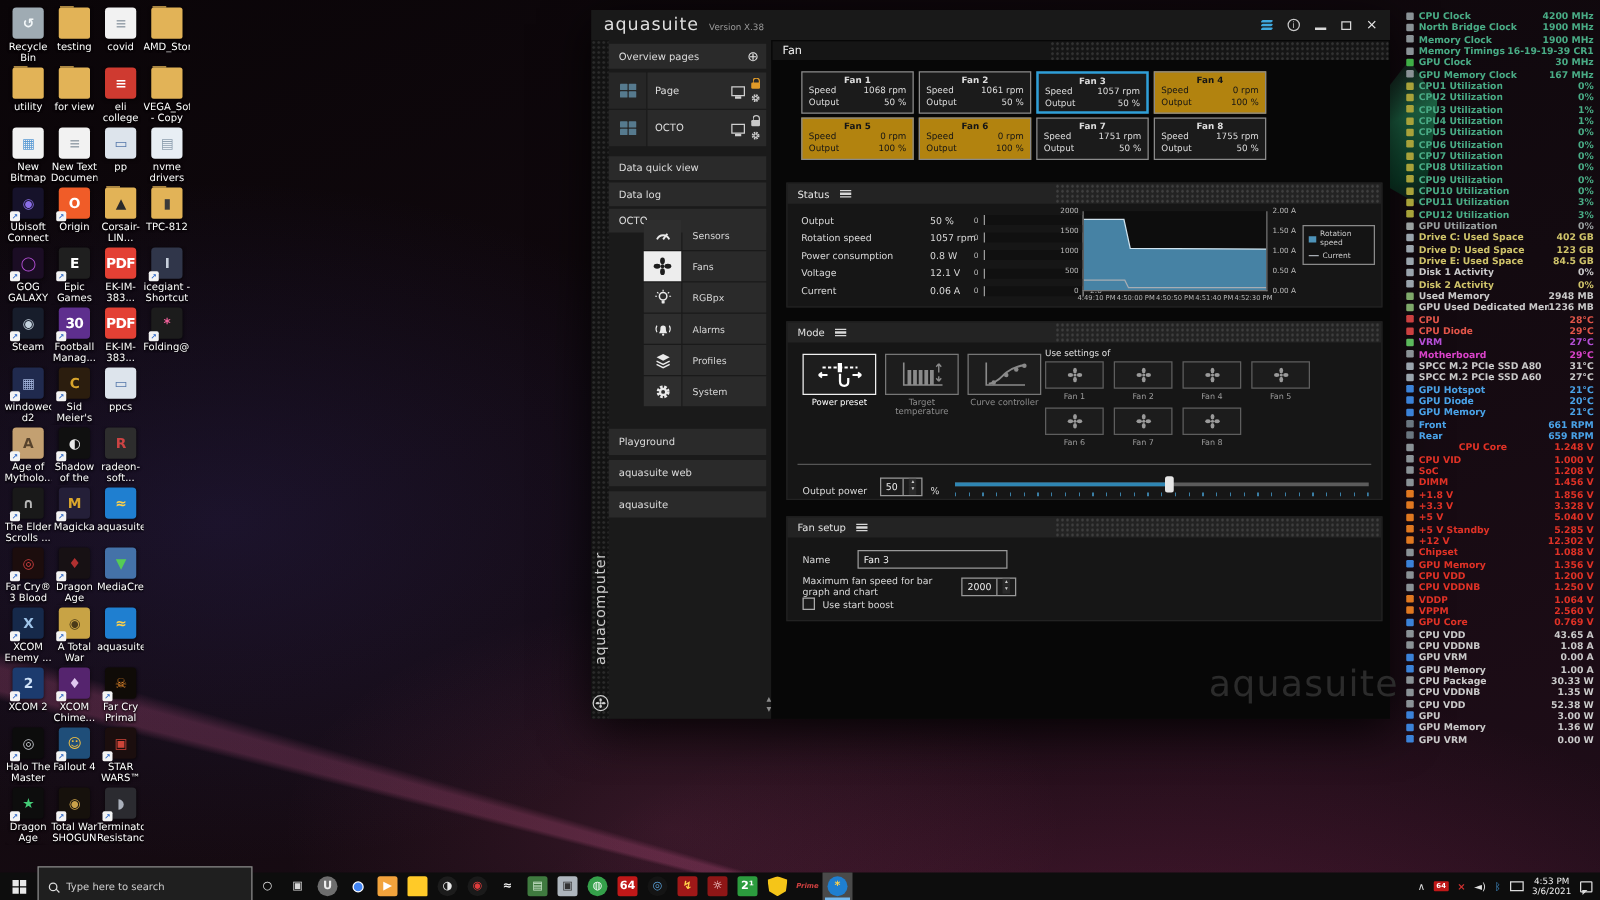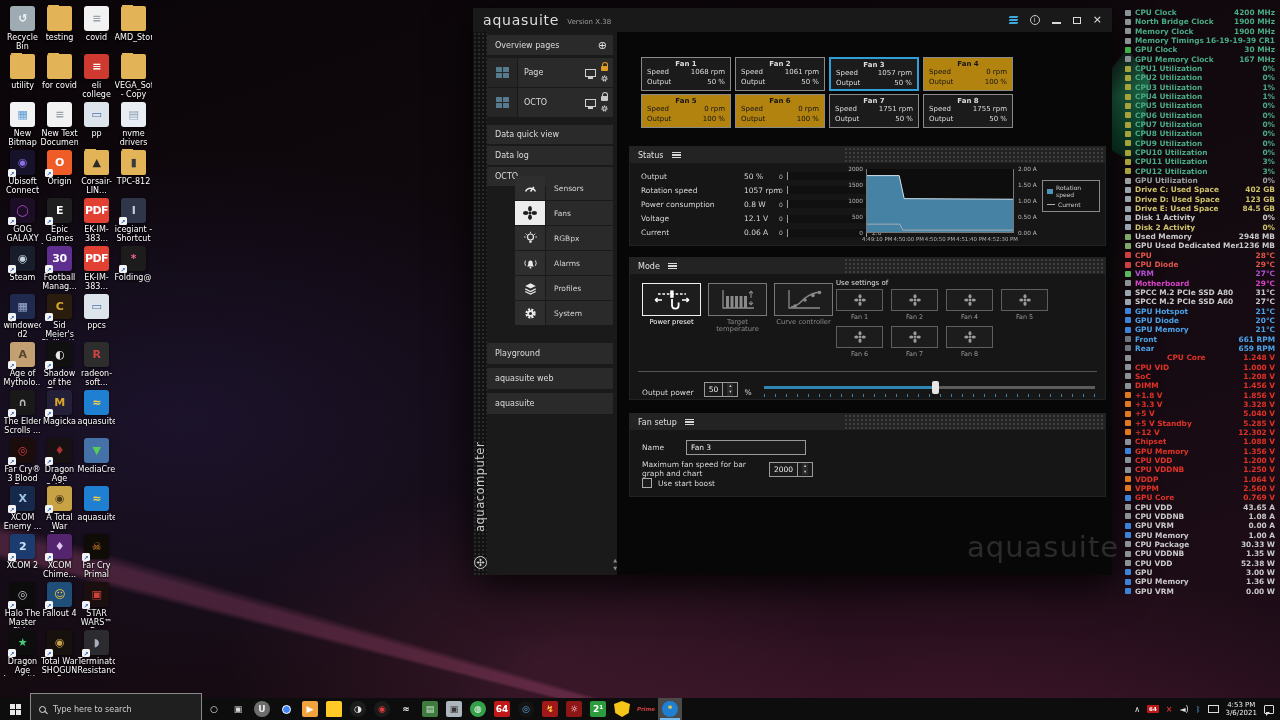--- a/index.html
+++ b/index.html
@@ -239,21 +239,21 @@
 
       </span>
       <span class="dlabel">utility</span>
     </div>
 
     <div class="dicon">
       <span class="dimg fold" style="background: rgb(226, 179, 87); color: rgb(122, 92, 31);">
         <b class="dg"></b>
 
       </span>
-      <span class="dlabel">for covid</span>
+      <span class="dlabel">for view</span>
     </div>
 
     <div class="dicon">
       <span class="dimg" style="background: rgb(207, 58, 48); color: rgb(255, 255, 255);">
         <b class="dg">≡</b>
 
       </span>
       <span class="dlabel">eli college va</span>
     </div>
 
@@ -796,20 +796,23 @@
         </div>
 
     </div>
     <div class="sb-scroll">
         <span>▲</span>
         <span>▼</span>
       </div>
   </div>
 
   <div class="winmain">
+    <div class="pagehdr dots">
+      <span>Fan</span>
+    </div>
 
     <div id="tiles">
 
         <div class="ftile normal">
           <div class="ft-title">Fan 1</div>
           <div class="ft-row">
             <span>Speed</span>
             <span>1068 rpm</span>
           </div>
           <div class="ft-row">

